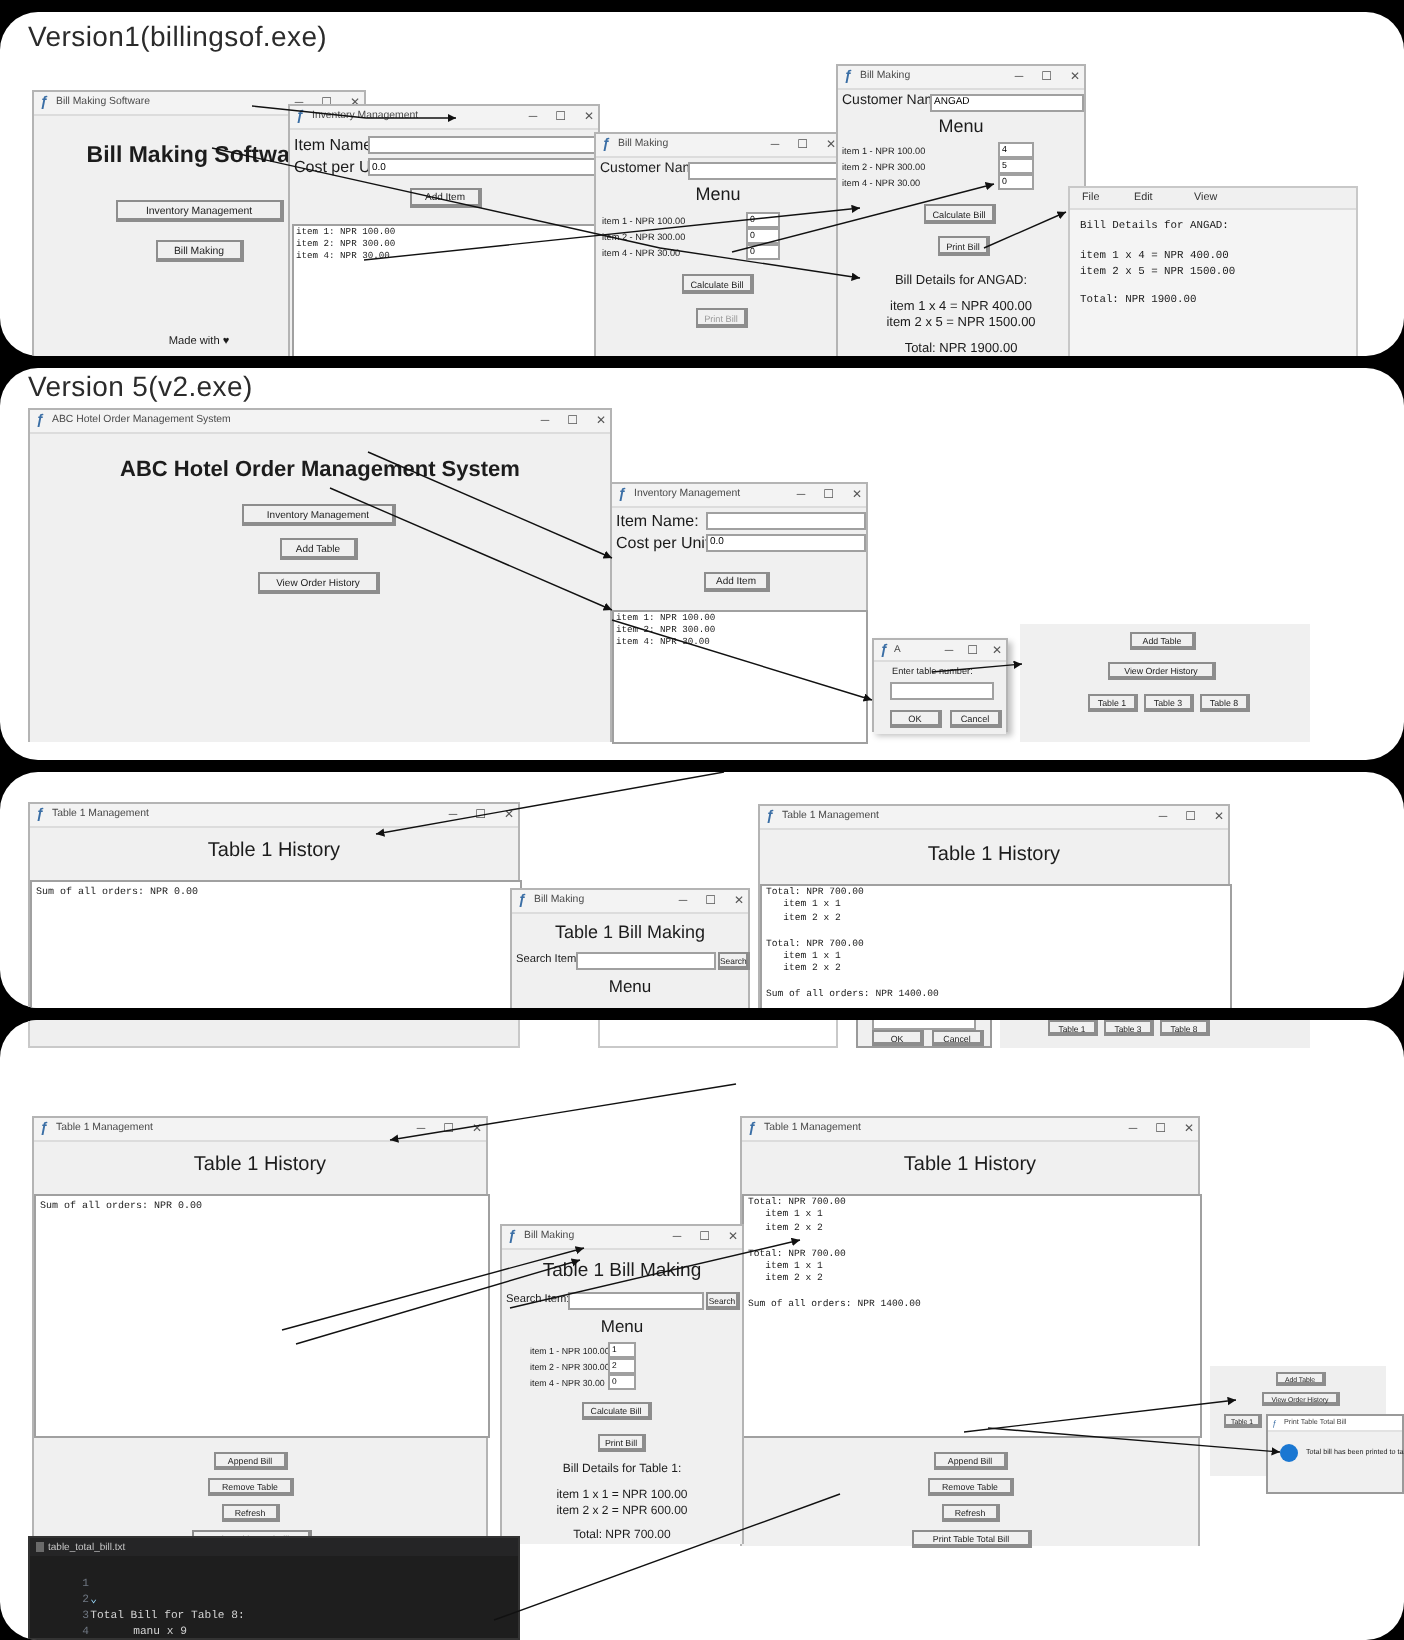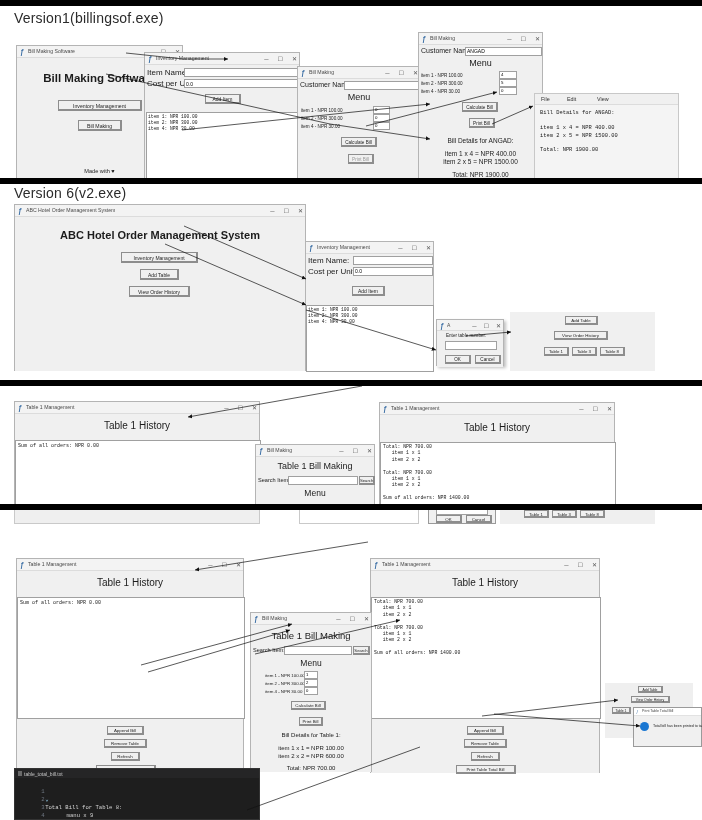--- a/index.html
+++ b/index.html
@@ -3,21 +3,21 @@
 <meta charset="utf-8">
 <style>
   html,body{margin:0;padding:0;}
   body{
     width:702px;height:820px;
     background:#000;
     font-family:"Liberation Sans", sans-serif;
     overflow:hidden;
     position:relative;
   }
-  .band{position:absolute;left:0;width:702px;background:#ffffff;overflow:hidden;}
+  .band{position:absolute;left:0;width:702px;background:#ffffff;overflow:hidden;border-radius:19px;}
   #band1{top:6px;height:172px;}
   #band2{top:184px;height:196px;}
   #band3{top:386px;height:118px;}
   #band4{top:510px;height:310px;}
 
   .band-title{
     position:absolute;
     font-family:"Liberation Sans", sans-serif;
     font-size:14px;color:#2b2b2b;letter-spacing:.2px;
     white-space:nowrap;
@@ -197,21 +197,21 @@
     <path d="M183,53 L228,53" stroke="#111" stroke-width="0.7" marker-end="url(#ah1)"></path>
     <path d="M106,68 L330,118" stroke="#111" stroke-width="0.7"></path>
     <path d="M330,118 L430,133" stroke="#111" stroke-width="0.7" marker-end="url(#ah1)"></path>
     <path d="M182,124 L430,98" stroke="#111" stroke-width="0.7" marker-end="url(#ah1)"></path>
     <path d="M366,120 L497,86" stroke="#111" stroke-width="0.7" marker-end="url(#ah1)"></path>
     <path d="M492,118 L533,100" stroke="#111" stroke-width="0.7" marker-end="url(#ah1)"></path>
   </svg>
 </div>
 
 <div class="band" id="band2">
-  <div class="band-title" style="left:14px;top:1px;">Version 6(v2.exe)</div>
+  <div class="band-title" style="left:14px;top:1px;">Version 5(v2.exe)</div>
 
   <div class="win" style="left:14px;top:20px;width:292px;height:167px;">
     <div class="titlebar">
       <span class="tb-ico">ƒ</span>
       <span class="tb-title">ABC Hotel Order Management System</span>
       <span class="tb-btns">
         <span>─</span>
         <span>☐</span>
         <span>✕</span>
       </span>

